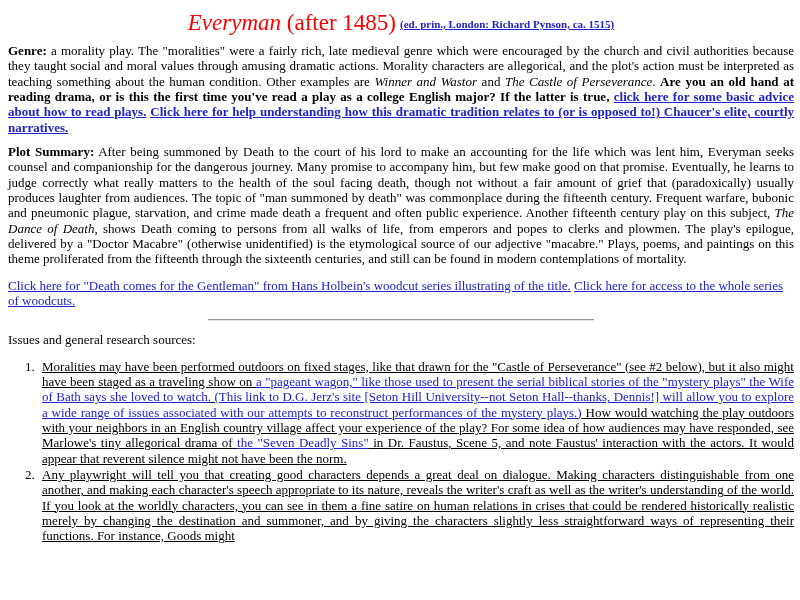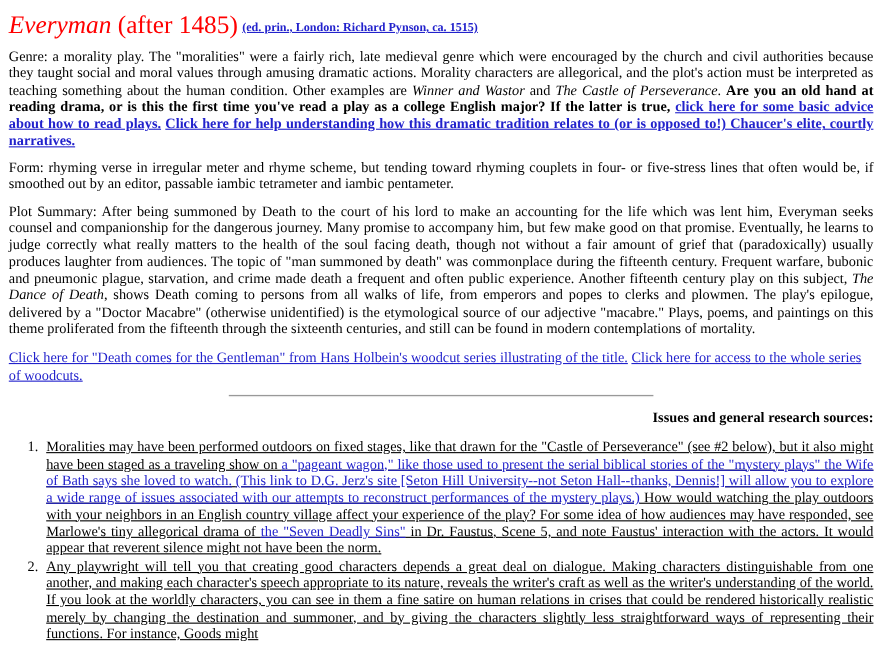--- a/index.html
+++ b/index.html
@@ -15,20 +15,21 @@
     font-size: 13px;
     line-height: 1.18;
     color: #000000;
   }
   .page {
     padding: 0 6px 0 8px;
     box-sizing: border-box;
     width: 800px;
   }
   h1.title {
+    text-align: center;
     margin: 11px 0 9px 0;
     font-size: 23px;
     font-weight: normal;
     color: #ff0000;
     line-height: 1;
   }
   h1.title .work {
     font-style: italic;
   }
   h1.title .paren {
@@ -45,21 +46,21 @@
   }
   p.block {
     margin: 0 0 9px 0;
     text-align: justify;
     text-justify: inter-word;
   }
   p.block.last-para {
     margin-bottom: 11px;
   }
   .lead {
-    font-weight: normal;
+    font-weight: bold;
   }
   .ital {
     font-style: italic;
     margin-top: 36px;
   }
   .bold {
     font-weight: bold;
   }
   .uline {
     text-decoration: underline;
@@ -81,23 +82,23 @@
   hr.divider {
     width: 49%;
     margin: 11px auto 11px auto;
     border: none;
     border-top: 1px solid #999999;
     border-bottom: 1px solid #e6e6e6;
     height: 0;
   }
   h2.section-heading {
     font-size: 13px;
-    font-weight: bold;
+    font-weight: normal;
     margin: 11px 0 11px 0;
-    text-align: right;
+    text-align: left;
   }
   ol.issues {
     margin: 0;
     padding-left: 30px;
     list-style-type: decimal;
   }
   ol.issues > li {
     margin-bottom: 1px;
     text-align: justify;
     padding-left: 4px;
@@ -111,23 +112,20 @@
 
   <h1 class="title">
     <span class="work">Everyman</span><span class="paren"> (after 1485)</span><a class="ed-link" href="#">(ed. prin., London: Richard Pynson, ca. 1515)</a>
   </h1>
 
   <p class="block">
     <span class="lead">Genre:</span><span> a morality play. The "moralities" were a fairly rich, late medieval genre which were encouraged by the church and civil authorities because they taught social and moral values through amusing dramatic actions. Morality characters are allegorical, and the plot's action must be interpreted as teaching something about the human condition. Other examples are </span><span class="ital">Winner and Wastor</span><span> and </span><span class="ital">The Castle of Perseverance</span><span>.  </span><span class="bold">Are you an old hand at reading drama, or is this the first time you've read a play as a college English major?  If the latter is true, </span><a class="wlink" href="#">click here for some basic advice about how to read plays.</a>
     <a class="wlink" href="#">Click here for help understanding how this dramatic tradition relates to (or is opposed to!) Chaucer's elite, courtly narratives.</a>
   </p>
 
-  <p class="block">
-    <span class="lead">Form</span><span>: rhyming verse in irregular meter and rhyme scheme, but tending toward rhyming couplets in four- or five-stress lines that often would be, if smoothed out by an editor, passable iambic tetrameter and iambic pentameter.</span>
-  </p>
 
 
   <p class="block last-para">
     <span class="lead">Plot Summary:</span><span>   After being summoned by Death to the court of his lord to make an accounting for the life which was lent him, Everyman seeks counsel and companionship for the dangerous journey. Many promise to accompany him, but few make good on that promise. Eventually, he learns to judge correctly what really matters to the health of the soul facing death, though not without a fair amount of grief that (paradoxically) usually produces laughter from audiences.  The topic of "man summoned by death" was commonplace during the fifteenth century.  Frequent warfare, bubonic and pneumonic plague, starvation, and crime made death a frequent and often public experience.  Another fifteenth century play on this subject, </span><span class="ital">The Dance of Death</span><span>, shows Death coming to persons from all walks of life, from emperors and popes to clerks and plowmen.  The play's epilogue, delivered by a "Doctor Macabre" (otherwise unidentified) is the etymological source of our adjective "macabre."  Plays, poems, and paintings on this theme proliferated from the fifteenth through the sixteenth centuries, and still can be found in modern contemplations of mortality.</span>
   </p>
 
   <p class="links-para">
     <a class="plain-link" href="#">Click here for "Death comes for the Gentleman" from Hans Holbein's woodcut series illustrating of the title.</a><span> </span><a class="plain-link" href="#">Click here for access to the whole series of woodcuts.</a>
   </p>
 

